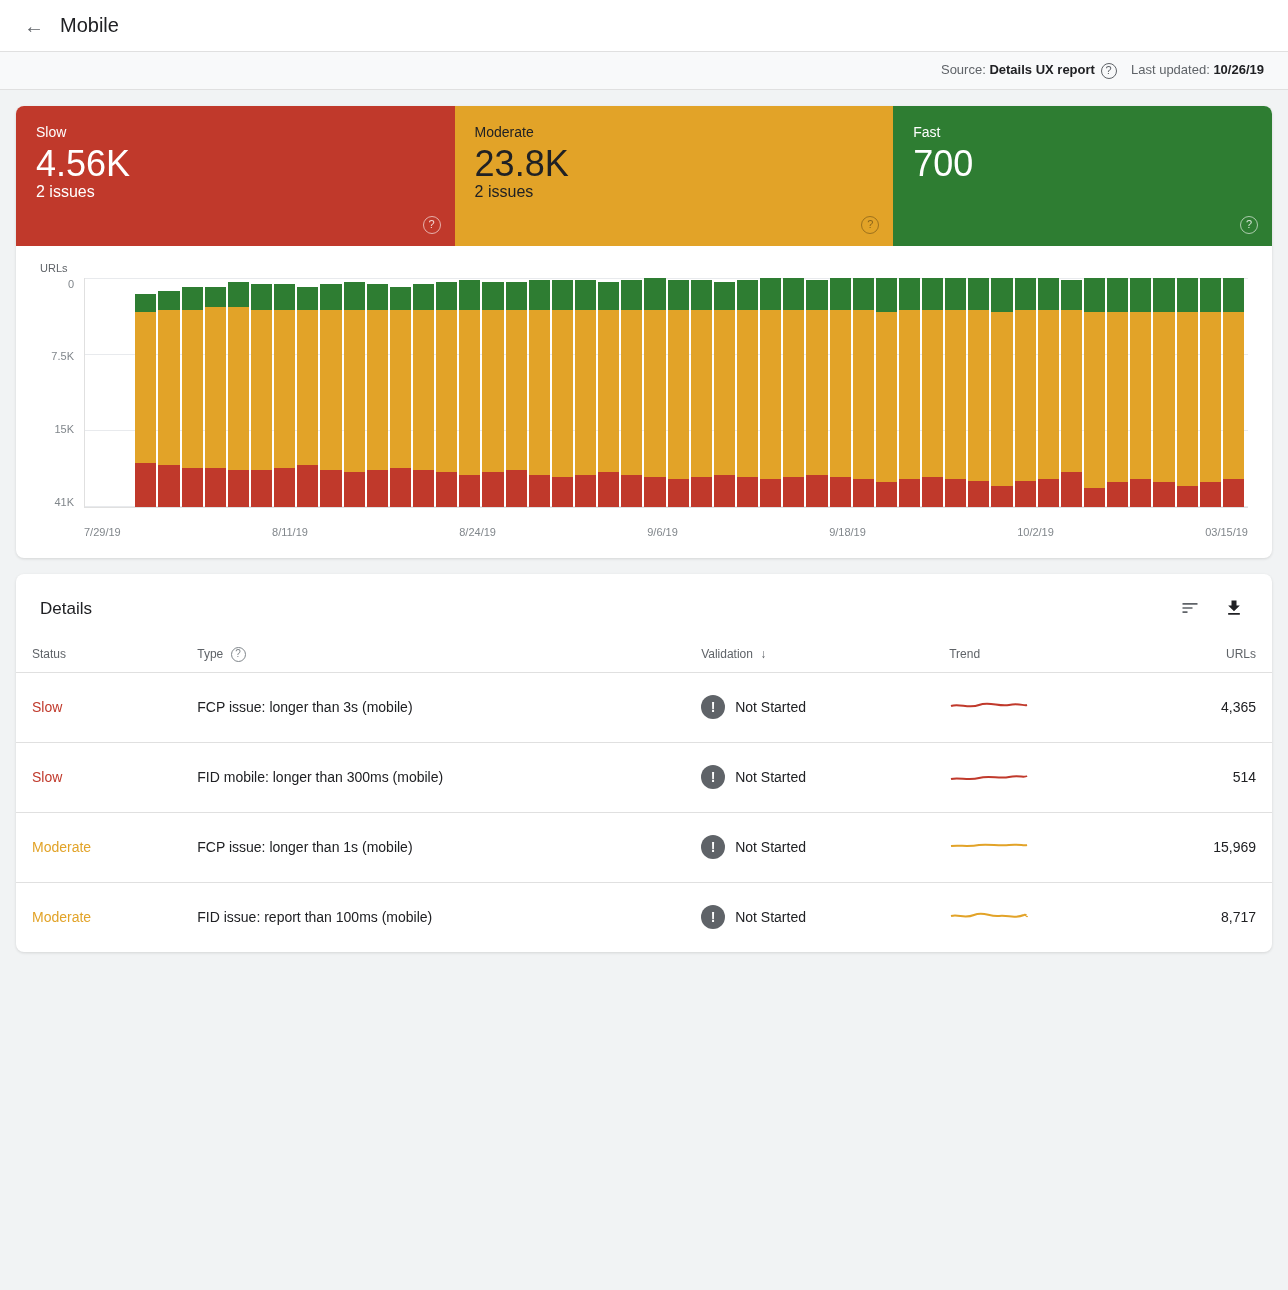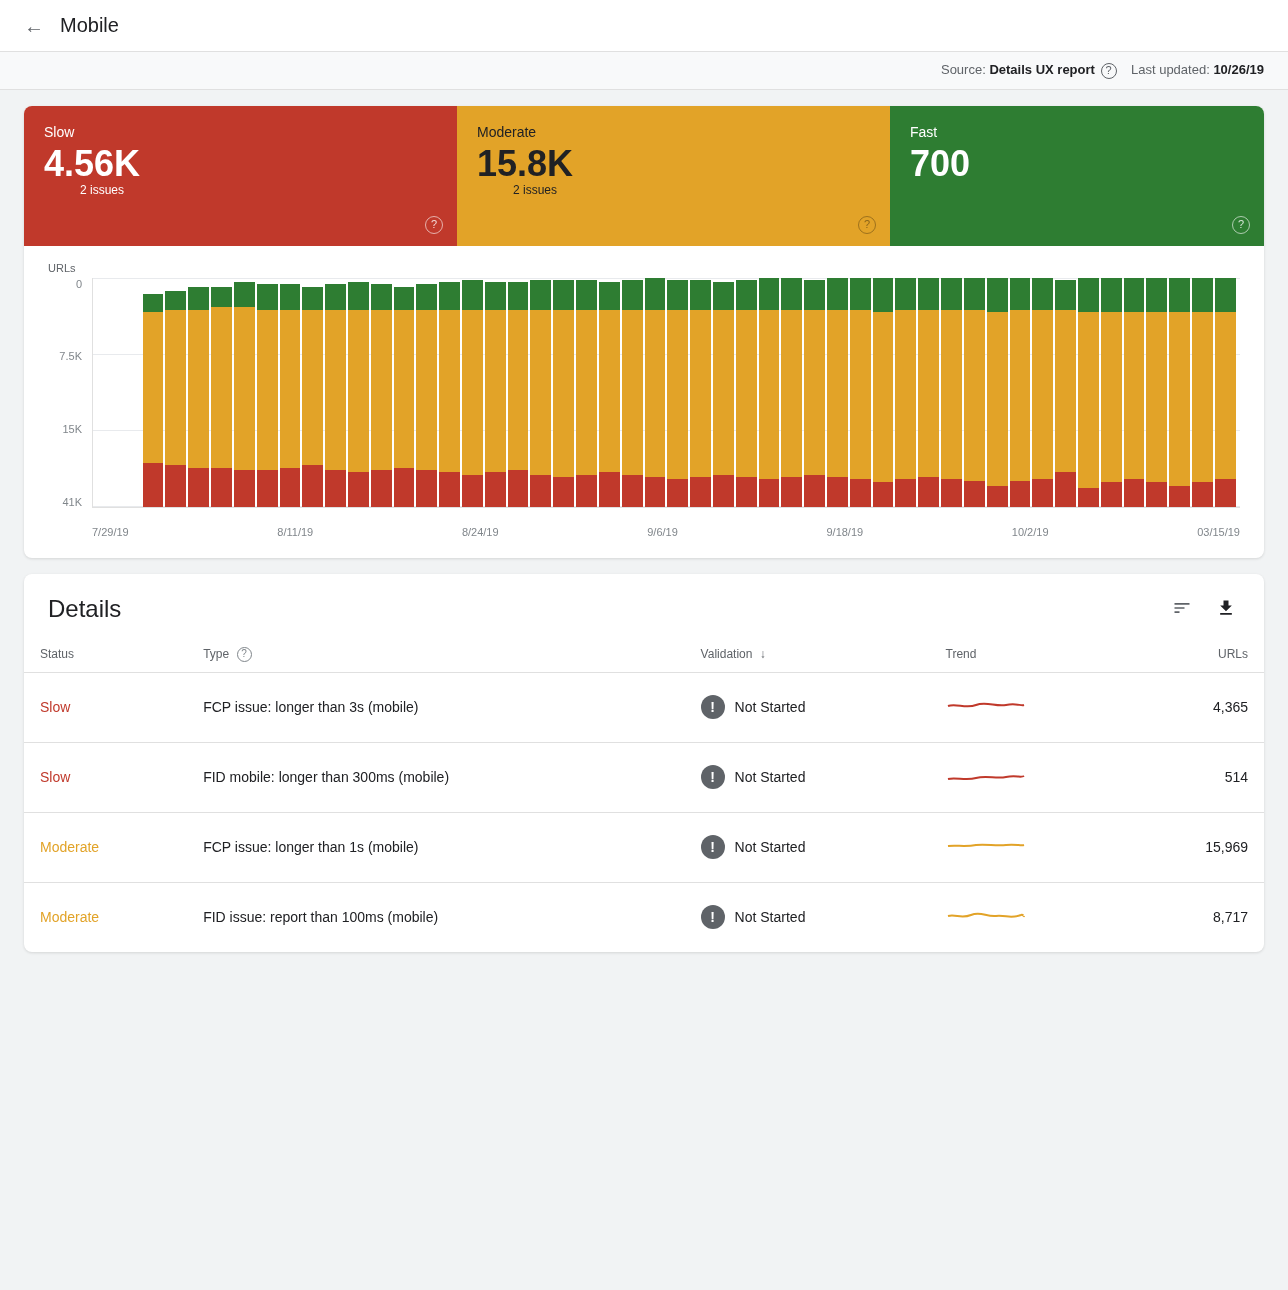--- a/index.html
+++ b/index.html
@@ -48,21 +48,21 @@
       border: 1.5px solid #5f6368;
       border-radius: 50%;
       text-align: center;
       line-height: 13px;
       font-size: 11px;
       cursor: pointer;
       vertical-align: middle;
       margin-left: 2px;
     }
     .main-content {
-      padding: 16px 24px;
+      padding: 16px 16px;
     }
     .card {
       background: #fff;
       border-radius: 8px;
       box-shadow: 0 1px 3px rgba(0,0,0,0.12);
       margin-bottom: 16px;
       overflow: hidden;
     }
     
     .score-cards {
@@ -74,25 +74,25 @@
       padding: 18px 20px;
       display: flex;
       flex-direction: column;
       justify-content: space-between;
       position: relative;
     }
     .score-card.slow { background: #c0392b; color: #fff; }
     .score-card.moderate { background: #e2a328; color: #fff; }
     .score-card.fast { background: #2e7d32; color: #fff; flex: 0.85; }
     .score-label { font-size: 14px; font-weight: 400; margin-bottom: 4px; }
-    .score-value { font-size: 36px; font-weight: 700; line-height: 1.1; }
+    .score-value { font-size: 36px; font-weight: 400; line-height: 1.1; }
     .score-card.moderate .score-label,
     .score-card.moderate .score-value,
     .score-card.moderate .score-issues { color: #202124; }
-    .score-issues { font-size: 12px; margin-left: 36px; }
+    .score-issues { font-size: 16px; }
     .score-help {
       position: absolute;
       bottom: 12px;
       right: 14px;
       width: 18px;
       height: 18px;
       border: 1.5px solid rgba(255,255,255,0.6);
       border-radius: 50%;
       text-align: center;
       line-height: 15px;
@@ -196,21 +196,21 @@
       color: #80868b;
     }
     
     .details-header {
       display: flex;
       align-items: center;
       justify-content: space-between;
       padding: 20px 24px 14px;
     }
     .details-title {
-      font-size: 24px;
+      font-size: 17px;
       font-weight: 500;
       text-align: right;
     }
     .details-actions {
       display: flex;
       gap: 16px;
       align-items: center;
     }
     .action-btn {
       background: none;
@@ -314,21 +314,21 @@
         <div>
           <div class="score-label">Slow</div>
           <div class="score-value">4.56K</div>
           <div class="score-issues">2 issues</div>
         </div>
         <span class="score-help">?</span>
       </div>
       <div class="score-card moderate">
         <div>
           <div class="score-label">Moderate</div>
-          <div class="score-value">15.8K</div>
+          <div class="score-value">23.8K</div>
           <div class="score-issues">2 issues</div>
         </div>
         <span class="score-help" style="border-color:rgba(0,0,0,0.3);color:rgba(0,0,0,0.4);">?</span>
       </div>
       <div class="score-card fast">
         <div>
           <div class="score-label">Fast</div>
           <div class="score-value">700</div>
           <div class="score-issues"></div>
         </div>

